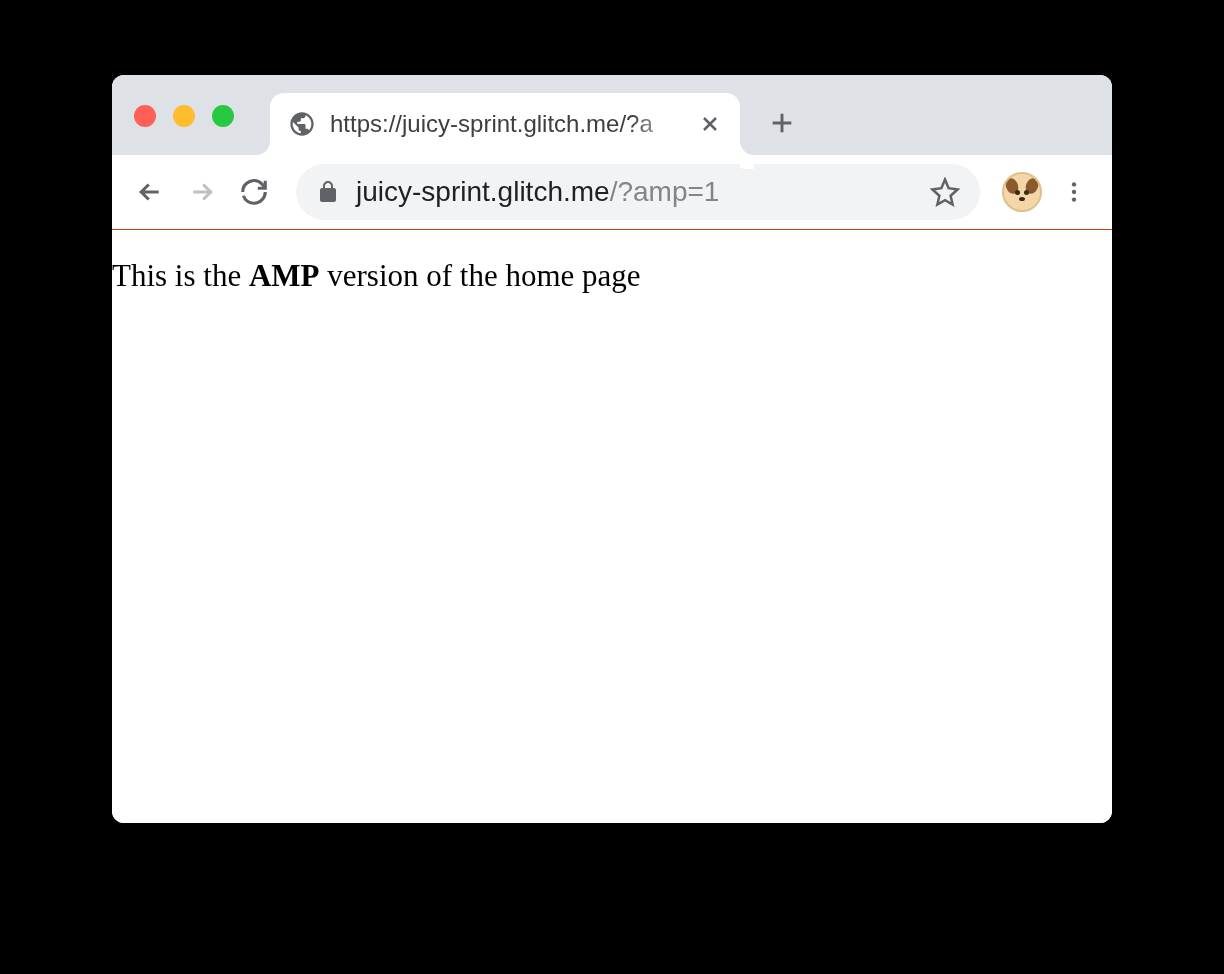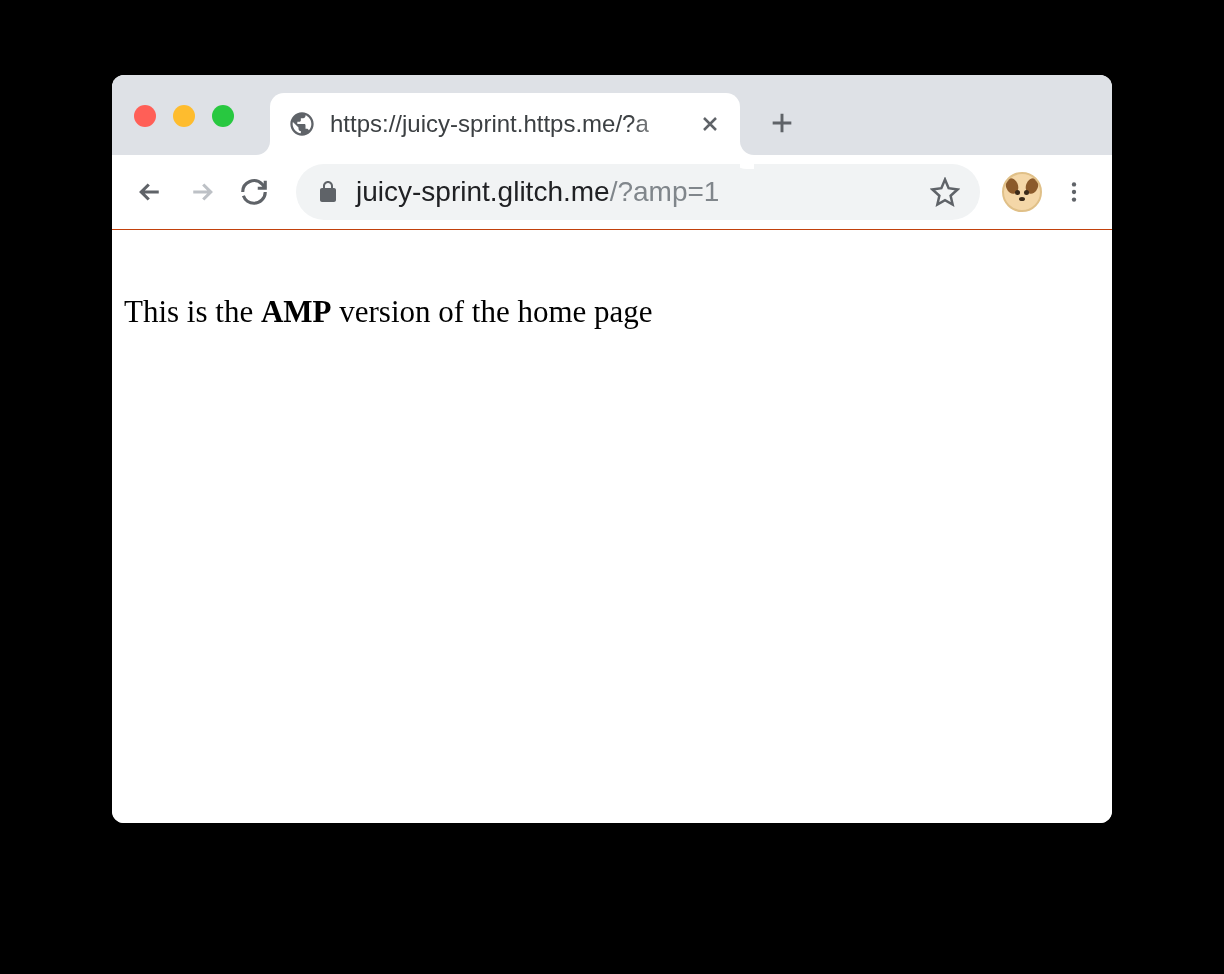--- a/index.html
+++ b/index.html
@@ -217,42 +217,41 @@
     }
     .content {
       flex: 1;
       background: #fff;
       padding: 28px 0 0 0;
     }
     .content-text {
       font-family: "Times New Roman", Times, serif;
       font-size: 31px;
       color: #000;
-      padding-left: 12px;
-      margin-top: 36px;
+      padding-left: 0;
     }
     .content-text strong { font-weight: bold; }
   </style>
 </head>
 <body>
 
 <div class="browser-window">
   <div class="tab-bar">
     <div class="traffic-lights">
       <div class="traffic-light traffic-red"></div>
       <div class="traffic-light traffic-yellow"></div>
       <div class="traffic-light traffic-green"></div>
     </div>
     <div class="tab">
       <span class="tab-favicon">
         <svg viewBox="0 0 24 24" fill="#5f6368">
             <path d="M12 2C6.48 2 2 6.48 2 12s4.48 10 10 10 10-4.48 10-10S17.52 2 12 2zm-1 17.93c-3.95-.49-7-3.85-7-7.93 0-.62.08-1.21.21-1.79L9 15v1c0 1.1.9 2 2 2v1.93zm6.9-2.54c-.26-.81-1-1.39-1.9-1.39h-1v-3c0-.55-.45-1-1-1H8v-2h2c.55 0 1-.45 1-1V7h2c1.1 0 2-.9 2-2v-.41c2.93 1.19 5 4.06 5 7.41 0 2.08-.8 3.97-2.1 5.39z"></path>
           </svg>
       </span>
-      <span class="tab-title">https://juicy-sprint.https.me/?a</span>
+      <span class="tab-title">https://juicy-sprint.glitch.me/?a</span>
       <span class="tab-close">
         <svg viewBox="0 0 24 24" fill="none" stroke="currentColor" stroke-width="2.5">
             <path d="M6 6l12 12M6 18L18 6"></path>
           </svg>
       </span>
     </div>
     <span class="new-tab">
       <svg viewBox="0 0 24 24" fill="none" stroke="#5f6368" stroke-width="2.5">
           <path d="M12 4v16M4 12h16"></path>
         </svg>

